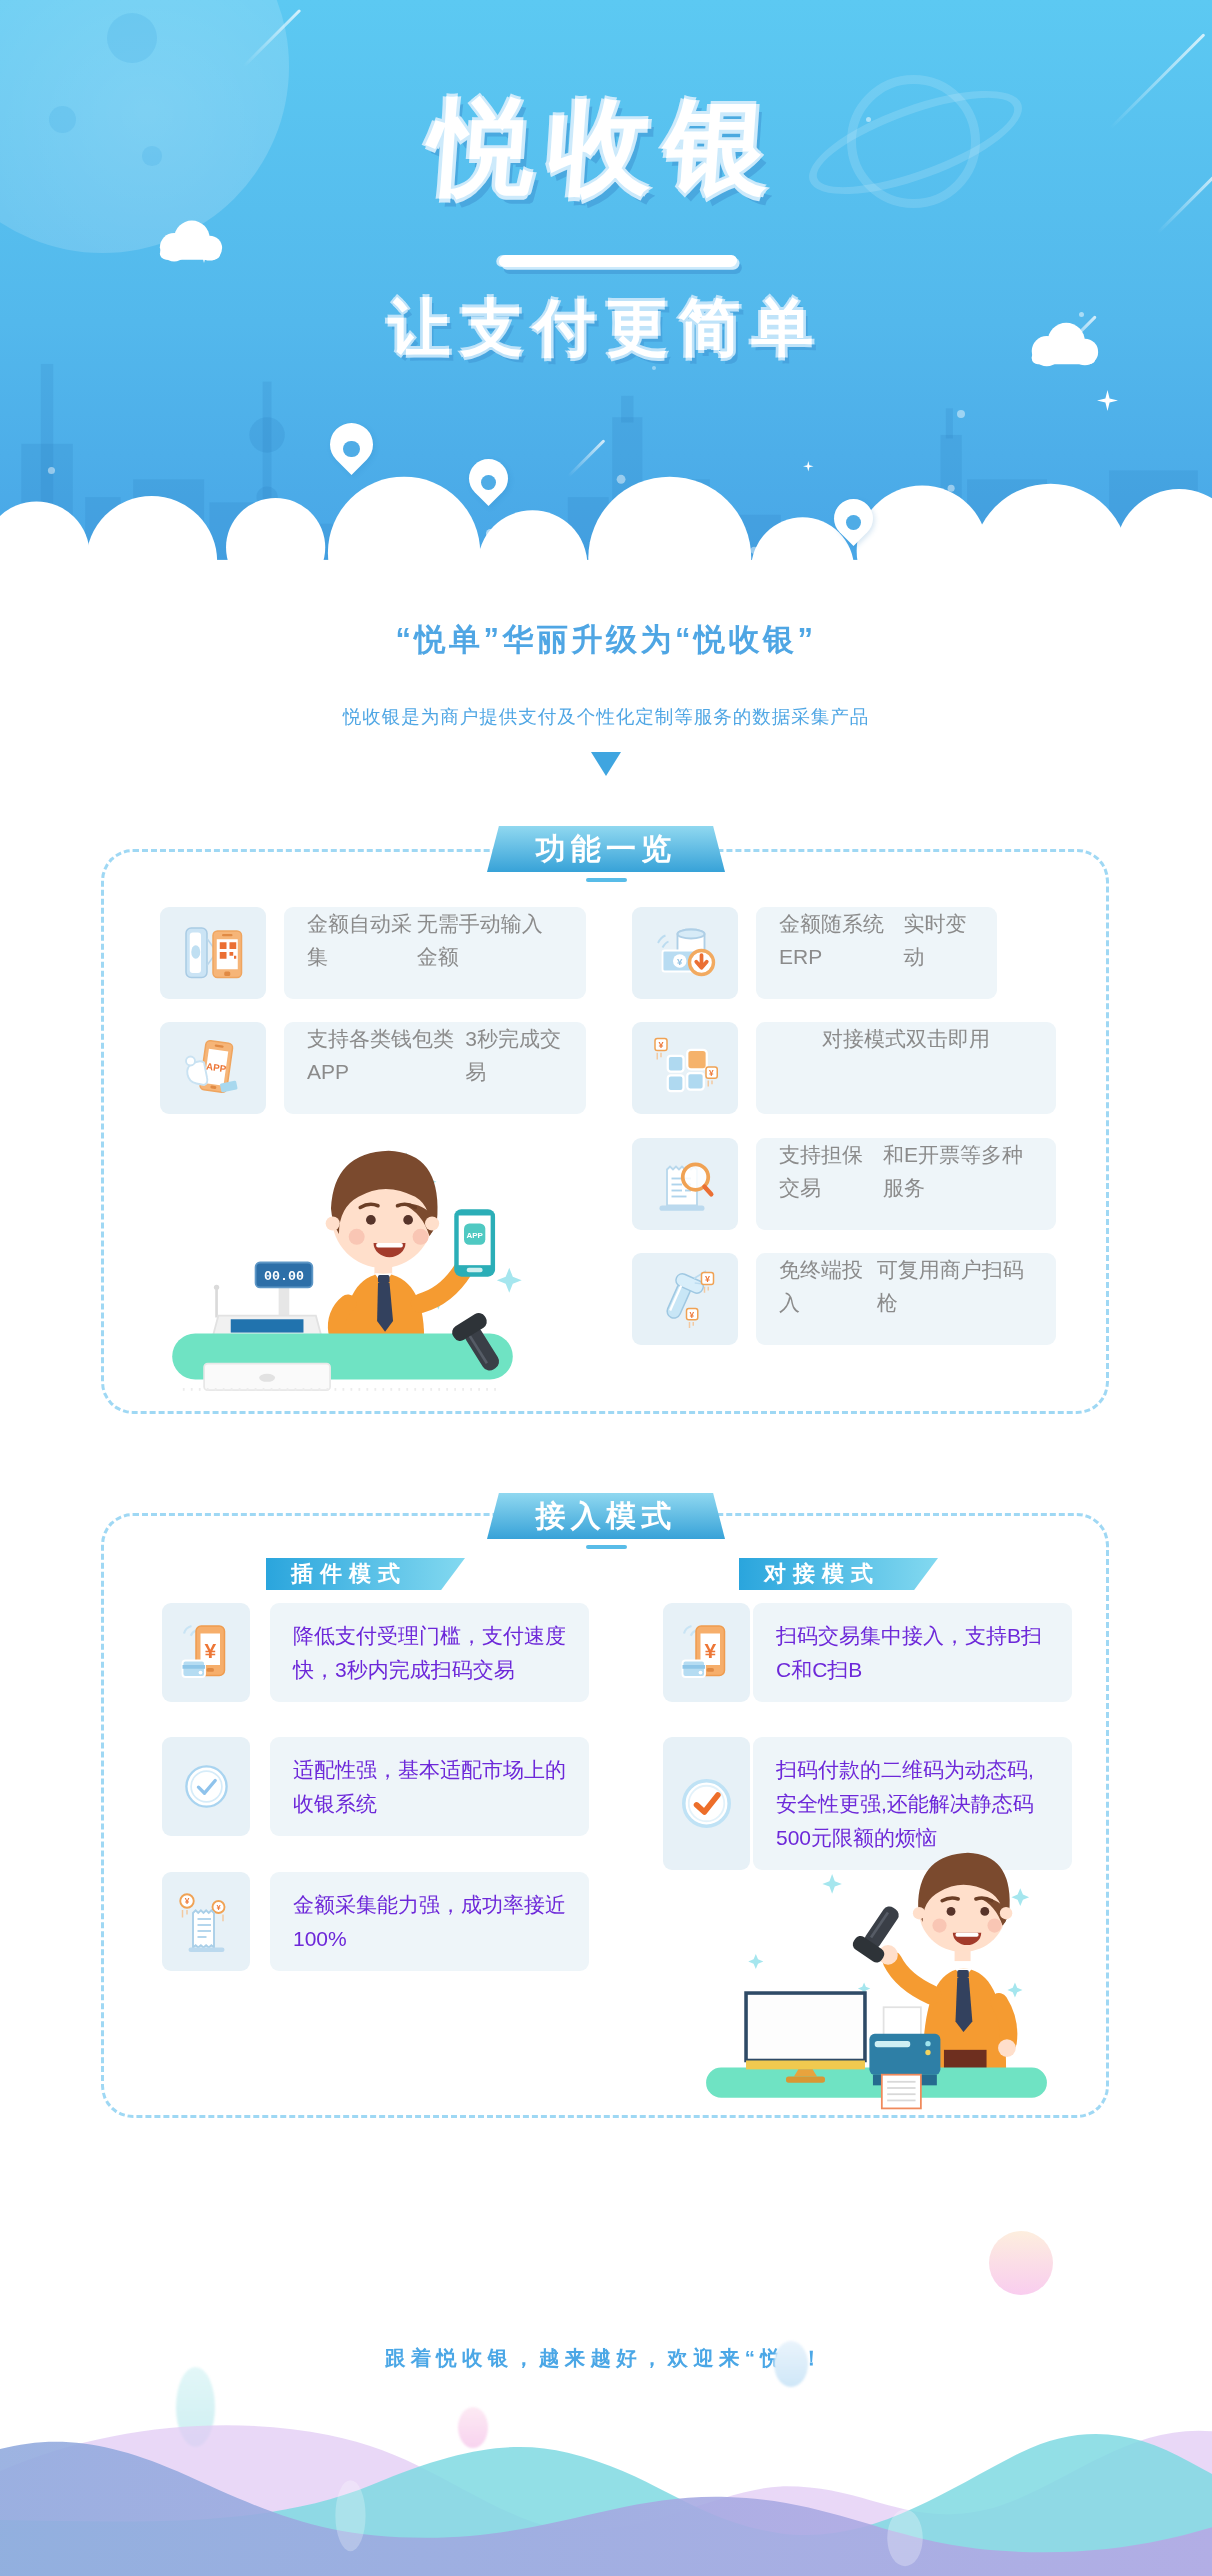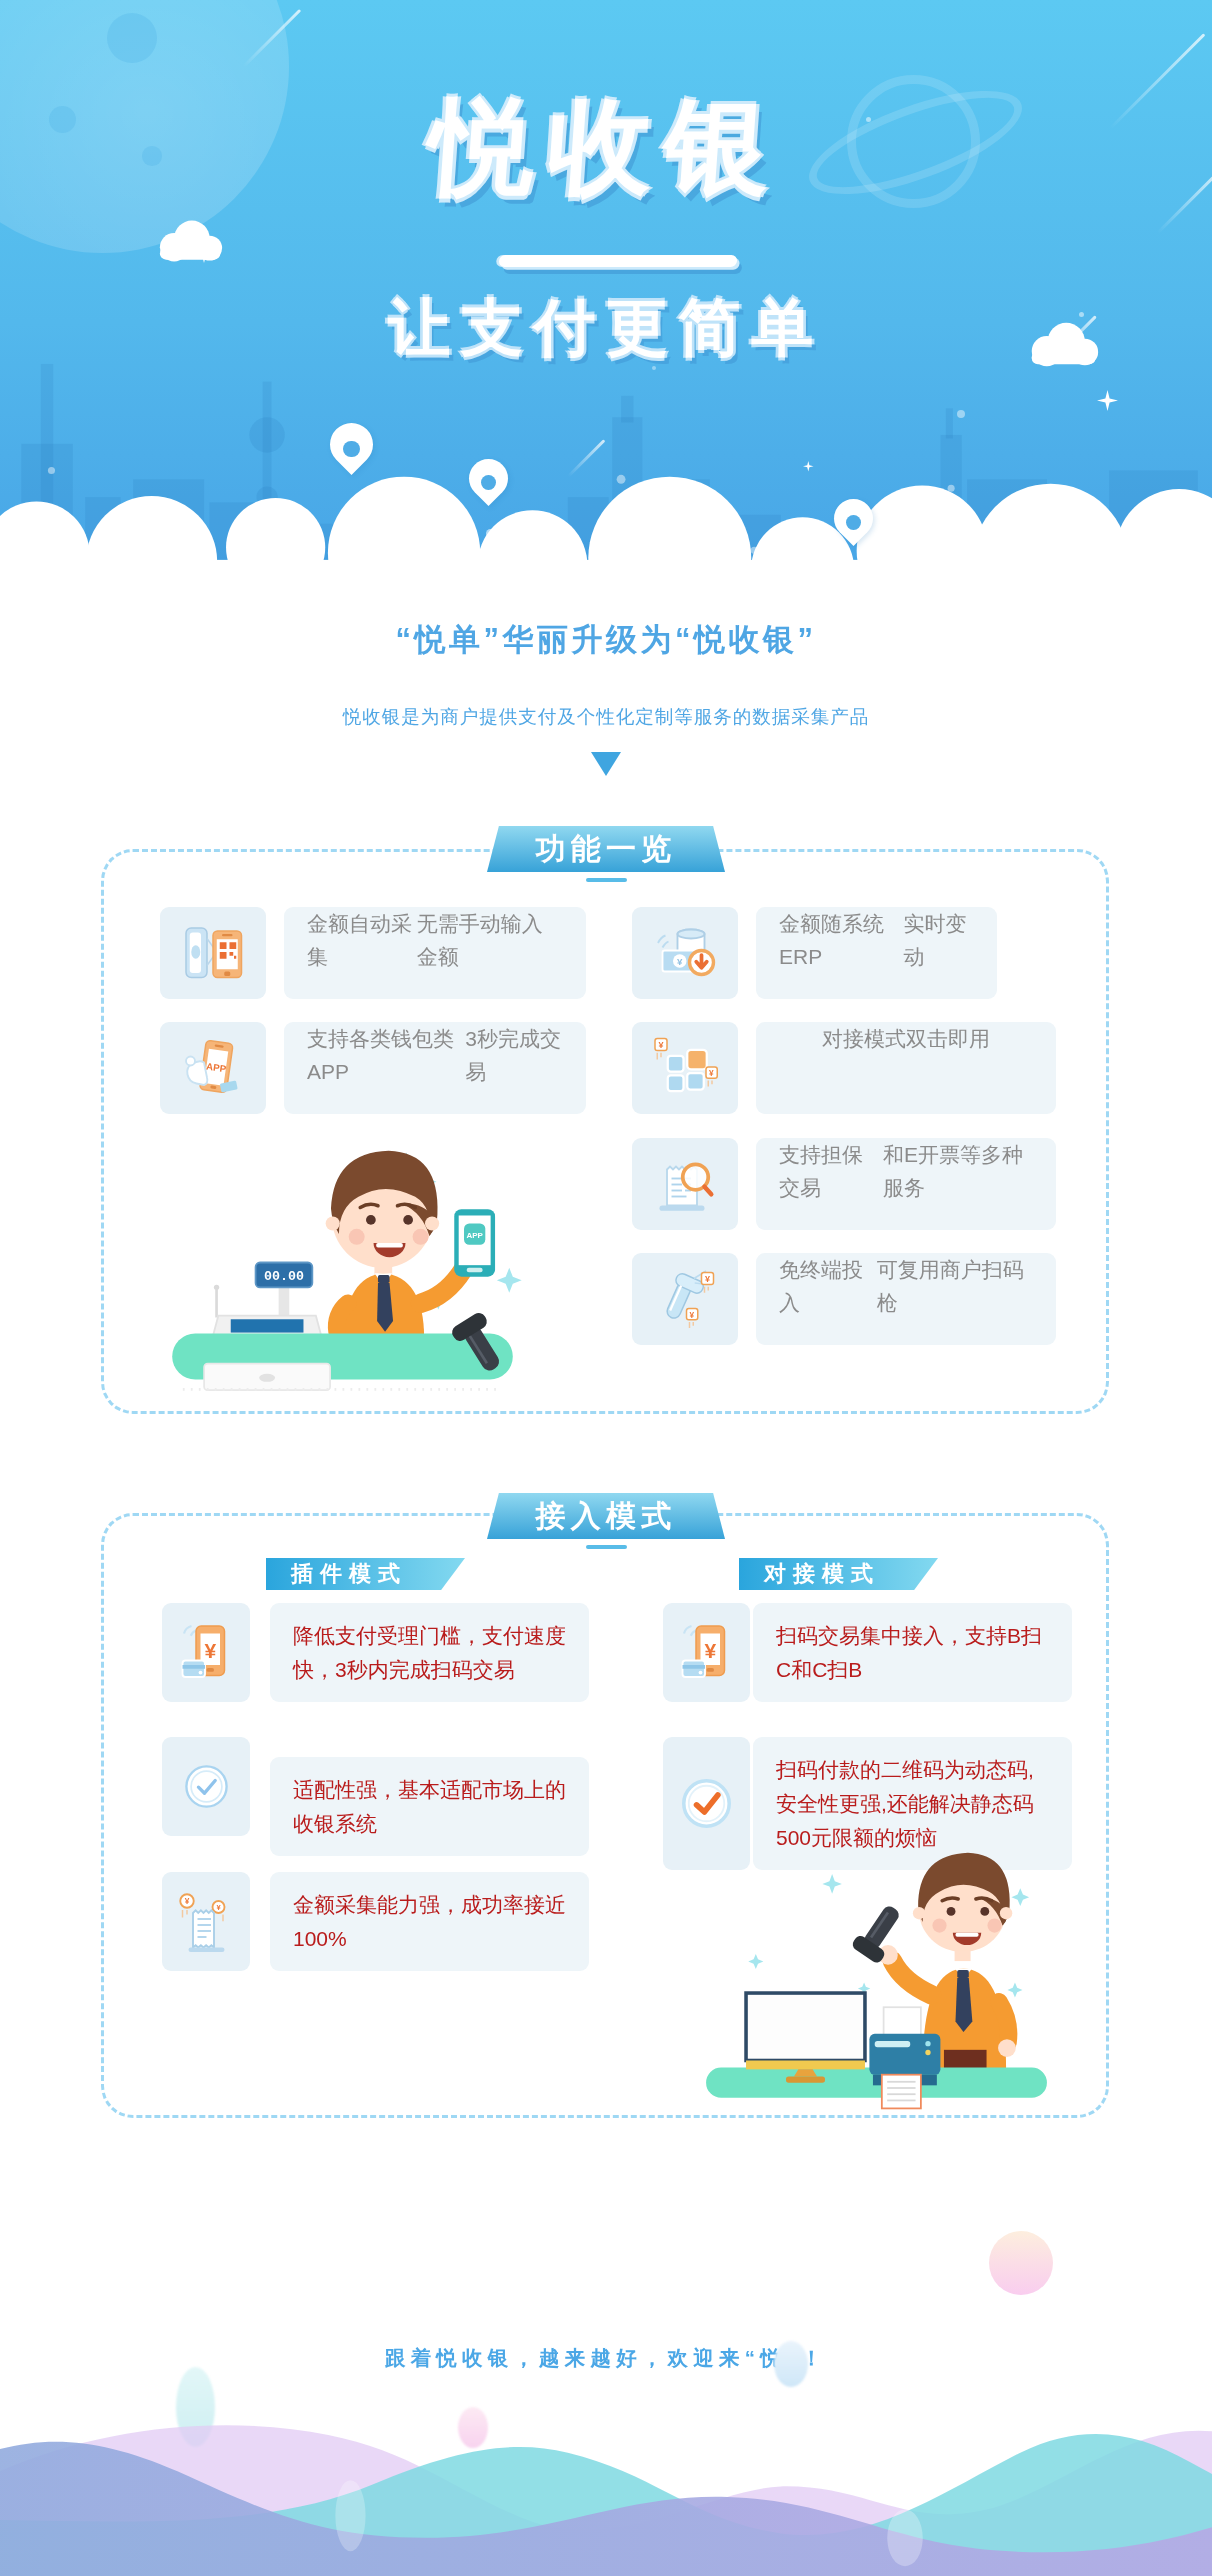--- a/index.html
+++ b/index.html
@@ -69,21 +69,21 @@
 
   .ibox{position:absolute;width:106px;height:92px;border-radius:9px;background:#e7f1f7;
         display:flex;align-items:center;justify-content:center;}
   .ibox2{position:absolute;width:88px;height:99px;border-radius:9px;background:#e7f1f7;
         display:flex;align-items:center;justify-content:center;}
   .tbox{position:absolute;width:302px;height:92px;border-radius:9px;background:#eef5f9;
         box-sizing:border-box;display:flex;justify-content:center;
         padding:0 23px;font-size:21px;line-height:33px;color:#8b8b8b;}
   .tbox2{position:absolute;width:319px;border-radius:9px;background:#eef5f9;
         box-sizing:border-box;display:flex;flex-direction:column;justify-content:center;
-        padding:12.4px 23px;font-size:21px;line-height:34px;color:#b91c1c;}
+        padding:12.4px 23px;font-size:21px;line-height:34px;color:#6d28d9;}
 
   
   .cta-btn{position:absolute;left:475px;top:2255px;width:302px;height:55px;border-radius:27.5px;
         background:linear-gradient(90deg,#3fb0ea 0%,#55c7f2 100%);border:none;cursor:pointer;
         color:#ffffff;font-size:27px;font-weight:600;letter-spacing:9px;
         font-family:"Liberation Sans",sans-serif;
         box-shadow:0 12.4px 27px rgba(96,196,244,.55);}
   .slogan{position:absolute;left:0;top:2344px;width:100%;text-align:center;
         font-size:20.4px;font-weight:600;color:#4ba7e6;letter-spacing:5.3px;}
   .deco{position:absolute;border-radius:50%;}
@@ -457,21 +457,21 @@
   </div>
   <div class="tbox2" style="left:753px;top:1603px;min-height:99px;">扫码交易集中接入，支持B扫C和C扫B</div>
 
   <div class="ibox2" style="left:162px;top:1737px;">
     <svg width="67" height="67" viewBox="0 0 100 100">
       <circle cx="50" cy="50" r="30" fill="#ffffff" stroke="#a9d4f0" stroke-width="3.5"></circle>
       <circle cx="50" cy="50" r="23" fill="none" stroke="#d6ecf9" stroke-width="2.5"></circle>
       <polyline points="38,51 47,60 63,41" fill="none" stroke="#8fc3ec" stroke-width="5" stroke-linecap="round" stroke-linejoin="round"></polyline>
     </svg>
   </div>
-  <div class="tbox2" style="left:270px;top:1737px;min-height:99px;margin-top:20px;">适配性强，基本适配市场上的收银系统</div>
+  <div class="tbox2" style="left:270px;top:1737px;min-height:99px;">适配性强，基本适配市场上的收银系统</div>
 
   <div class="ibox2" style="left:663px;top:1737px;width:87px;height:133px;">
     <svg width="71" height="71" viewBox="0 0 100 100">
       <circle cx="50" cy="50" r="32" fill="#ffffff" stroke="#bfe2f5" stroke-width="5"></circle>
       <circle cx="50" cy="50" r="25" fill="none" stroke="#e3f2fa" stroke-width="2.5"></circle>
       <polyline points="36,52 47,62 66,38" fill="none" stroke="#ed6e2a" stroke-width="8" stroke-linecap="round" stroke-linejoin="round"></polyline>
     </svg>
   </div>
   <div class="tbox2" style="left:753px;top:1737px;min-height:133px;">扫码付款的二维码为动态码,安全性更强,还能解决静态码500元限额的烦恼</div>
 

